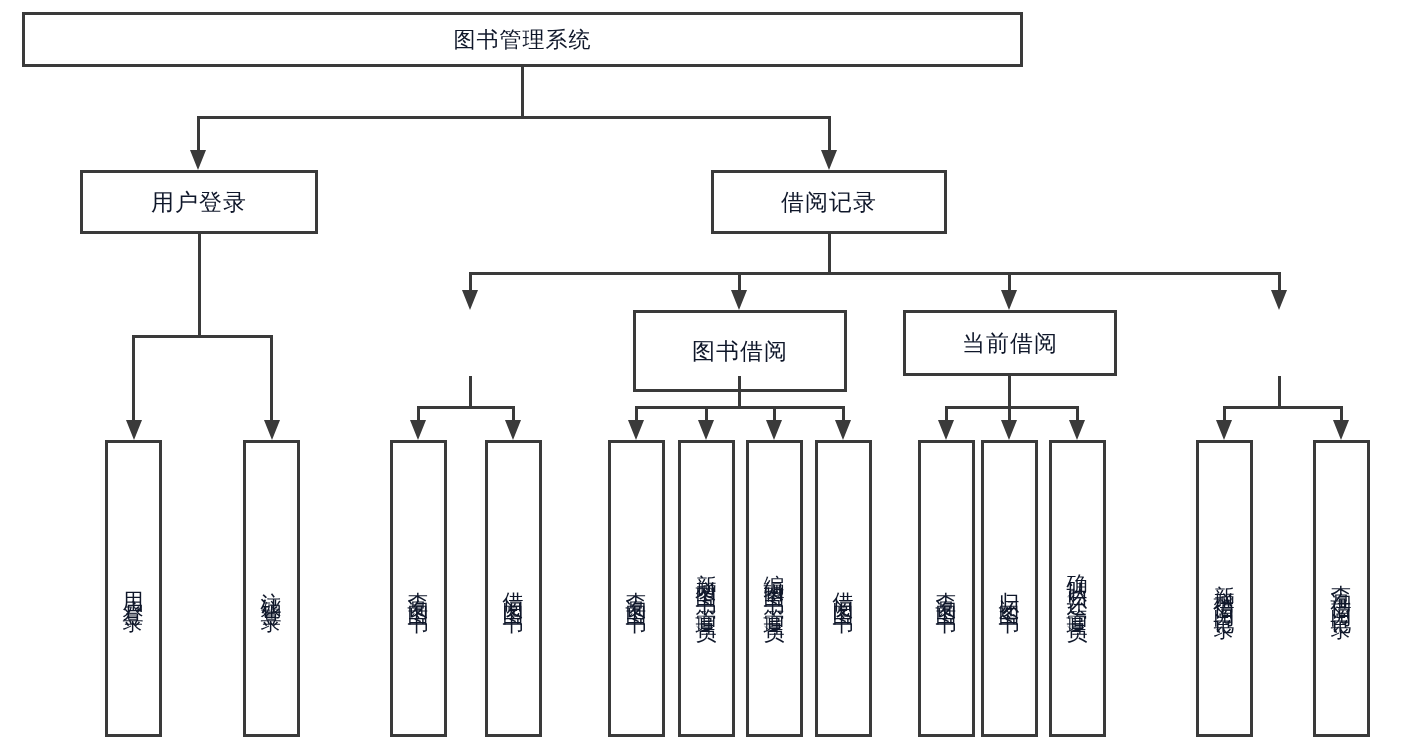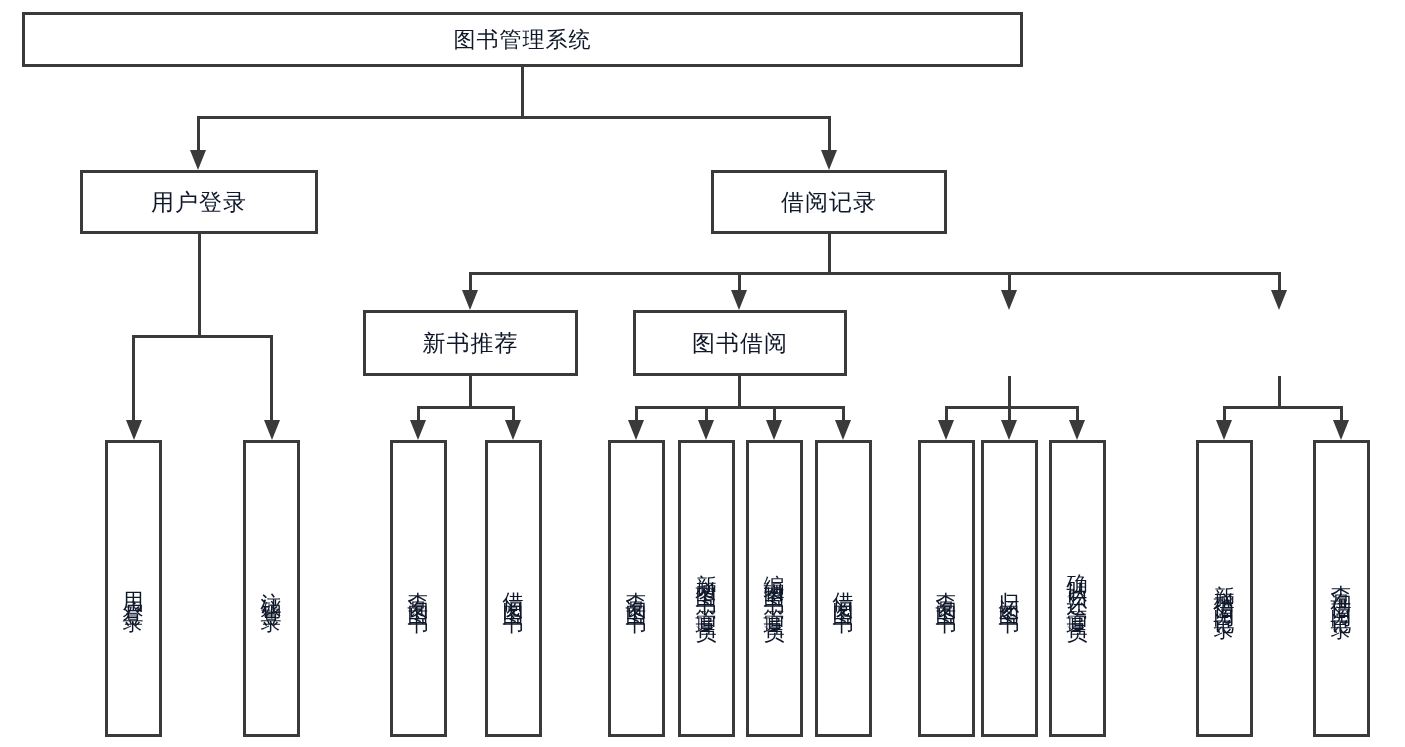--- a/index.html
+++ b/index.html
@@ -52,22 +52,22 @@
 </head>
 <body>
 
 <div class="stage">
 
   <div class="box rootbox" style="left:22px;top:12px;width:1001px;height:55px">图书管理系统</div>
 
   <div class="box hbox" style="left:80px;top:170px;width:238px;height:64px">用户登录</div>
   <div class="box hbox" style="left:711px;top:170px;width:236px;height:64px">借阅记录</div>
 
-  <div class="box hbox" style="left:363px;top:310px;width:215px;height:66px">新书推荐</div>
-  <div class="box hbox" style="left:633px;top:310px;width:214px;height:66px">图书借阅</div>
+  <div class="box hbox" style="left:633px;top:310px;width:214px;height:82px">图书借阅</div>
+  <div class="box hbox" style="left:903px;top:310px;width:214px;height:66px">当前借阅</div>
 
   <div class="box vbox" style="left:105px;top:440px;width:57px;height:297px">用户登录</div>
   <div class="box vbox" style="left:243px;top:440px;width:57px;height:297px">注销登录</div>
 
   <div class="box vbox" style="left:390px;top:440px;width:57px;height:297px">查询图书</div>
   <div class="box vbox" style="left:485px;top:440px;width:57px;height:297px">借阅图书</div>
 
   <div class="box vbox" style="left:608px;top:440px;width:57px;height:297px">查询图书</div>
   <div class="box vbox" style="left:678px;top:440px;width:57px;height:297px">新增图书（管理员）</div>
   <div class="box vbox" style="left:746px;top:440px;width:57px;height:297px">编辑图书（管理员）</div>

